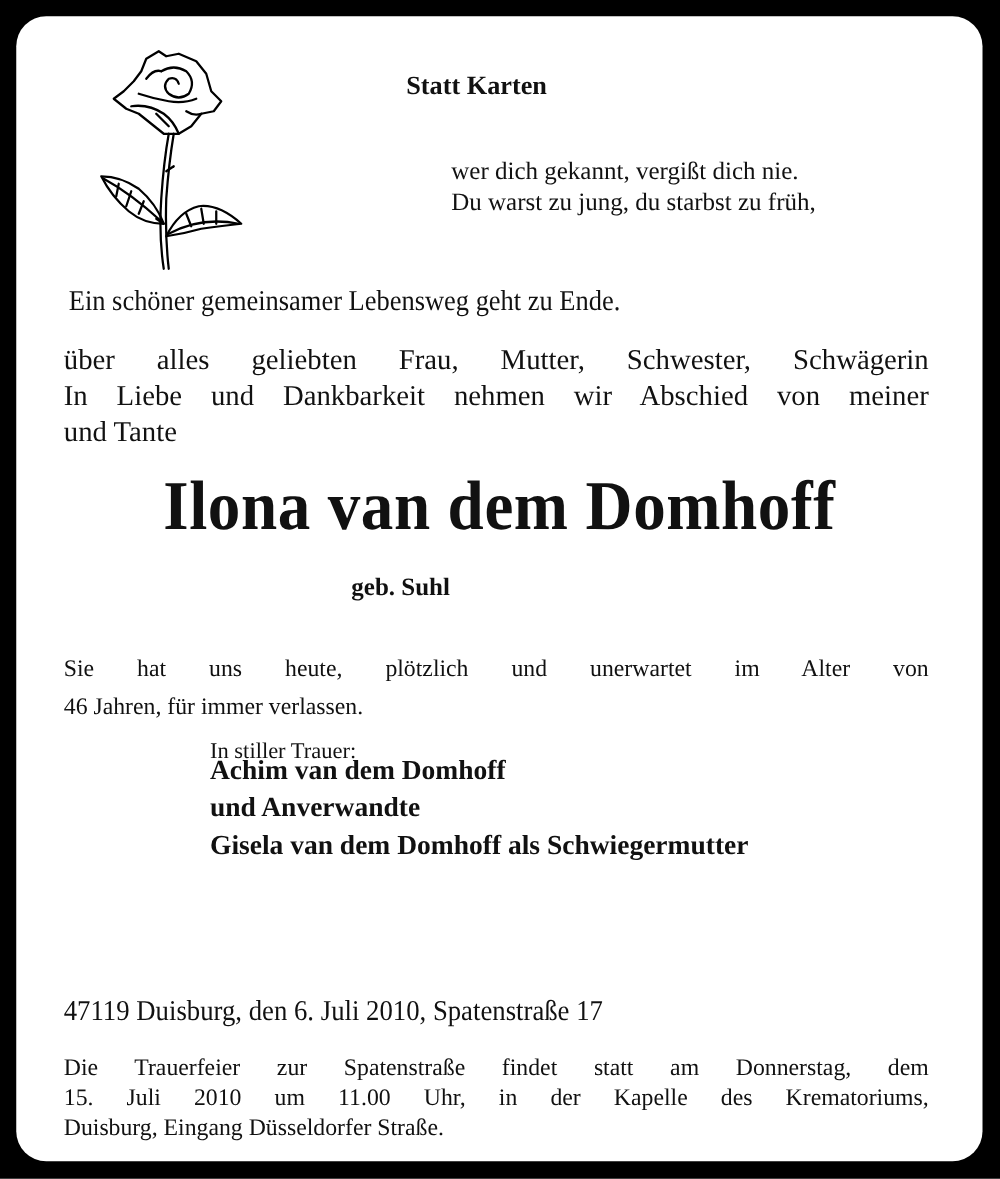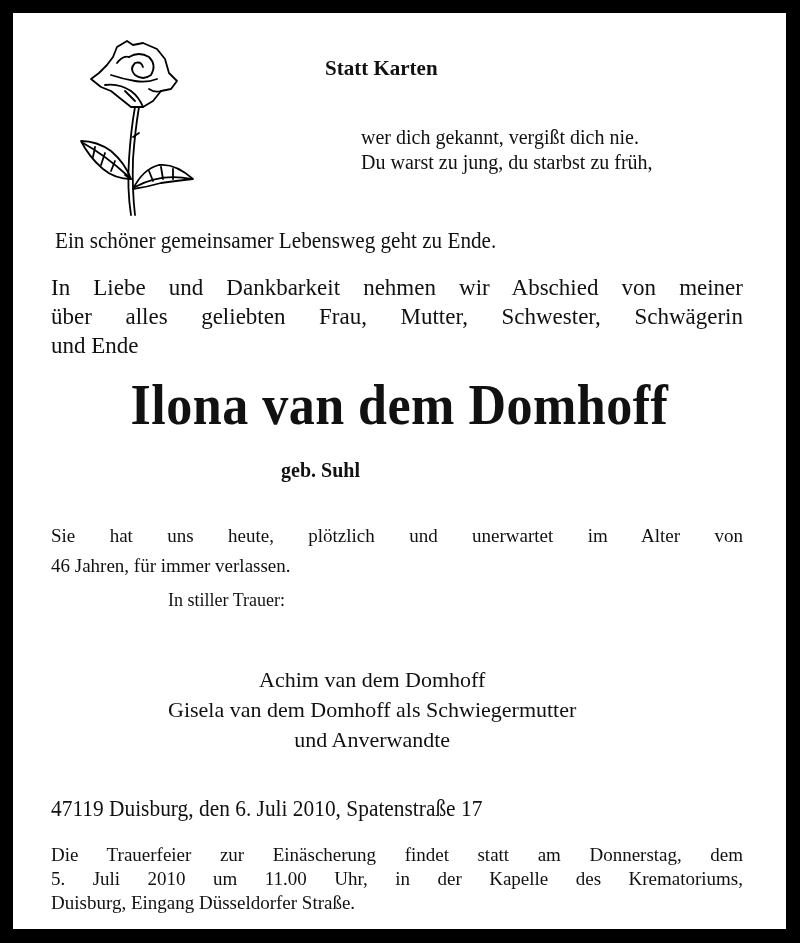--- a/index.html
+++ b/index.html
@@ -3,35 +3,36 @@
 <meta charset="utf-8">
 <style>
   html, body { margin: 0; padding: 0; }
   body {
     width: 800px; height: 943px; background: #000; position: relative; overflow: hidden;
     font-family: "Liberation Serif", "DejaVu Serif", serif; color: #111;
   }
   .card {
     position: absolute; left: 13px; top: 13px; width: 773px; height: 916px;
     background: #fff;
+    border-radius: 24px;
   }
   .abs { position: absolute; white-space: nowrap; }
   .rose { position: absolute; left: 52px; top: 16px; width: 130px; height: 190px; }
   .heading { left: 312px; top: 43px; font-size: 21px; font-weight: bold; }
   .verse { left: 348px; top: 112px; font-size: 20px; line-height: 25px; }
   .p1 { left: 42px; top: 215px; font-size: 23px; transform: scaleX(0.92); transform-origin: left; }
   .p2 { left: 38px; top: 260px; width: 692px; font-size: 23px; line-height: 29px; white-space: normal; }
   .p2 span { display: block; }
   .justify { text-align: justify; text-align-last: justify; }
   .name { left: 0; width: 773px; top: 360px; text-align: center; font-size: 56px; font-weight: bold; letter-spacing: 0.5px; transform: scaleX(0.93); transform-origin: center; }
   .nee { left: 0; width: 615px; top: 446px; text-align: center; font-size: 20px; font-weight: bold; }
   .p3 { left: 38px; top: 508px; width: 692px; font-size: 19px; line-height: 30px; white-space: normal; }
   .p3 span { display: block; }
   .mourn-label { left: 155px; top: 577px; font-size: 18px; }
-  .mourners { left: 155px; top: 652px; font-size: 22px; font-weight: normal; line-height: 30px; text-align: center; }
+  .mourners { left: 155px; top: 588px; font-size: 22px; font-weight: bold; line-height: 30px; }
   .mourners span { display: block; }
   .place { left: 38px; top: 783px; font-size: 23px; transform: scaleX(0.93); transform-origin: left; }
   .p4 { left: 38px; top: 830px; width: 692px; font-size: 19px; line-height: 24px; white-space: normal; }
   .p4 span { display: block; }
 </style>
 </head>
 <body>
 
 <div class="card">
 
@@ -64,41 +65,41 @@
   <div class="abs heading">Statt Karten</div>
 
   <div class="abs verse">
     <div>wer dich gekannt, vergißt dich nie.</div>
     <div>Du warst zu jung, du starbst zu früh,</div>
   </div>
 
   <div class="abs p1">Ein schöner gemeinsamer Lebensweg geht zu Ende.</div>
 
   <div class="abs p2">
+    <span class="justify">über alles geliebten Frau, Mutter, Schwester, Schwägerin</span>
     <span class="justify">In Liebe und Dankbarkeit nehmen wir Abschied von meiner</span>
-    <span class="justify">über alles geliebten Frau, Mutter, Schwester, Schwägerin</span>
-    <span>und Ende</span>
+    <span>und Tante</span>
   </div>
 
   <div class="abs name">Ilona van dem Domhoff</div>
   <div class="abs nee">geb. Suhl</div>
 
   <div class="abs p3">
     <span class="justify">Sie hat uns heute, plötzlich und unerwartet im Alter von</span>
     <span>46 Jahren, für immer verlassen.</span>
   </div>
 
   <div class="abs mourn-label">In stiller Trauer:</div>
 
   <div class="abs mourners">
     <span>Achim van dem Domhoff</span>
+    <span>und Anverwandte</span>
     <span>Gisela van dem Domhoff als Schwiegermutter</span>
-    <span>und Anverwandte</span>
   </div>
 
   <div class="abs place">47119 Duisburg, den 6. Juli 2010, Spatenstraße 17</div>
 
   <div class="abs p4">
-    <span class="justify">Die Trauerfeier zur Einäscherung findet statt am Donnerstag, dem</span>
-    <span class="justify">5. Juli 2010 um 11.00 Uhr, in der Kapelle des Krematoriums,</span>
+    <span class="justify">Die Trauerfeier zur Spatenstraße findet statt am Donnerstag, dem</span>
+    <span class="justify">15. Juli 2010 um 11.00 Uhr, in der Kapelle des Krematoriums,</span>
     <span>Duisburg, Eingang Düsseldorfer Straße.</span>
   </div>
 </div>
 
 </body></html>

